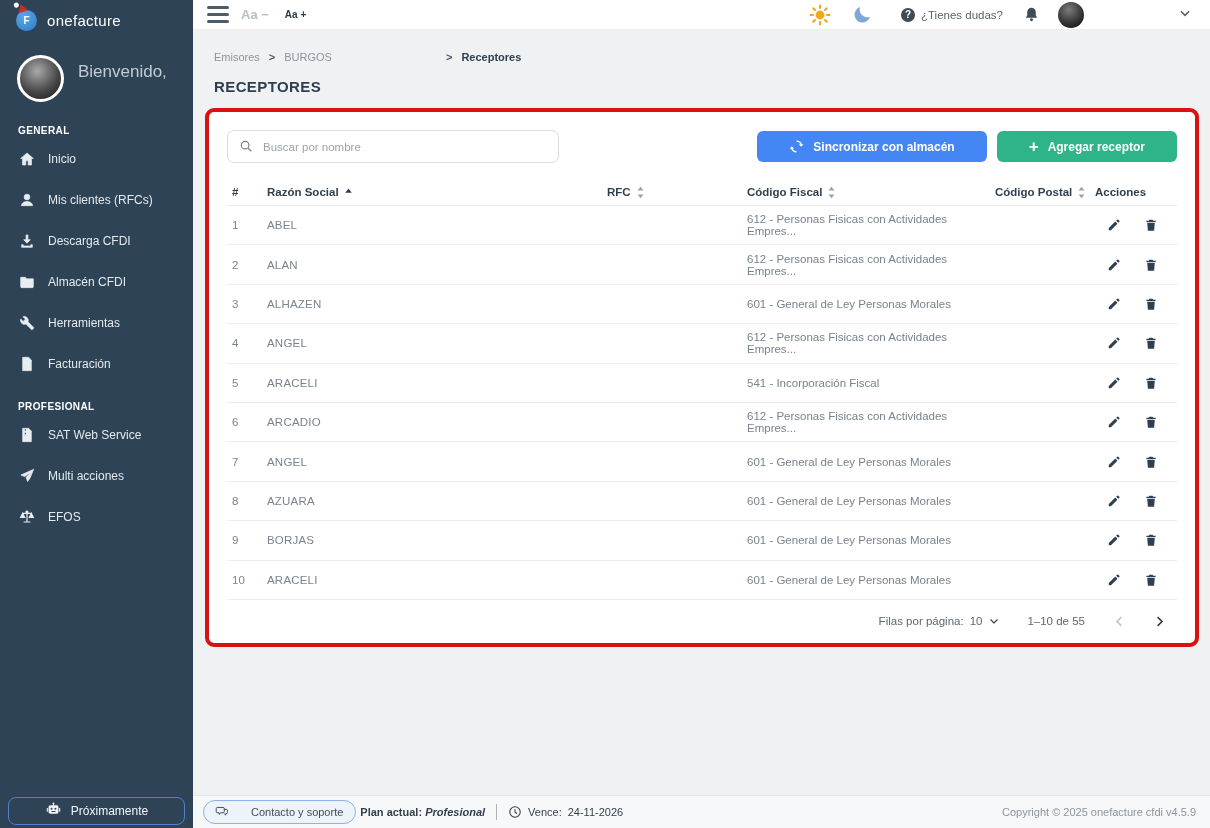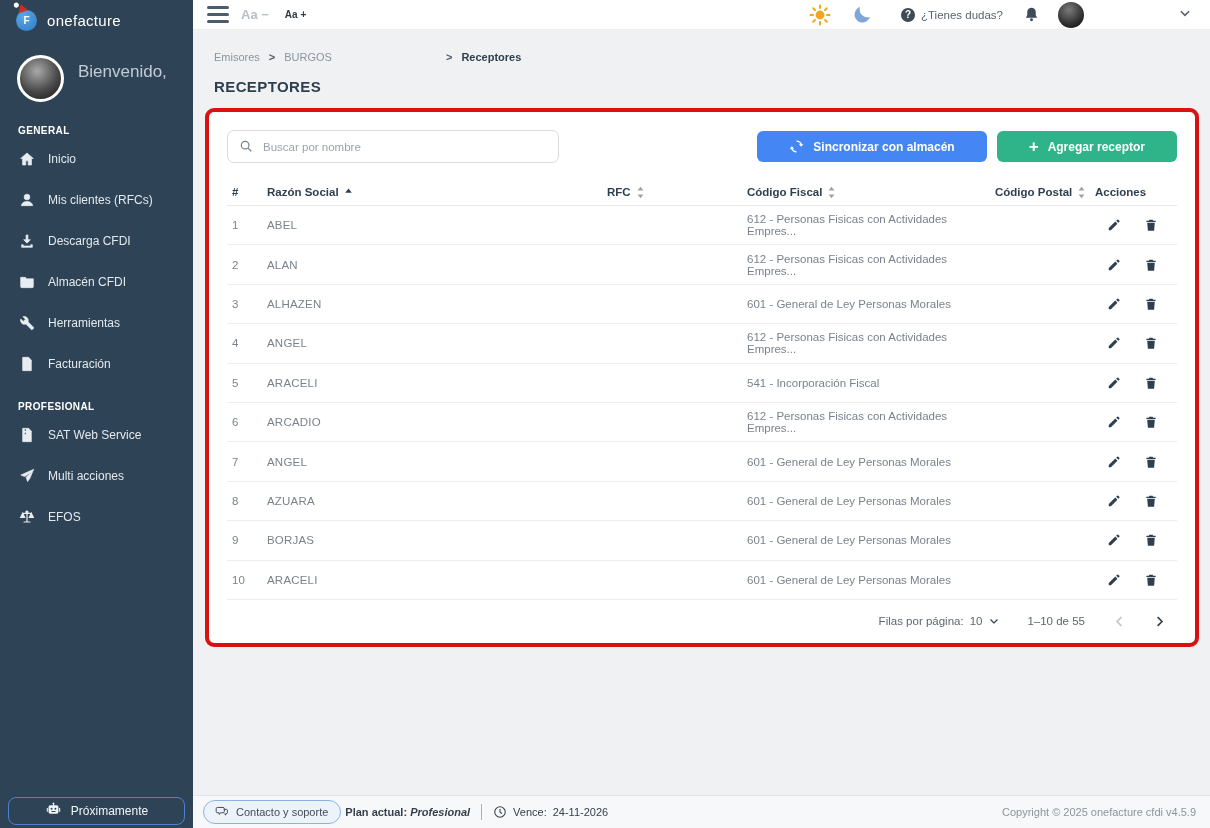--- a/index.html
+++ b/index.html
@@ -95,21 +95,21 @@
   .rpp svg { width:12px; height:12px; stroke:#2e3f50; fill:none; stroke-width:2.4; }
   .pg-arrow { cursor:pointer; display:flex; }
   .pg-arrow svg { width:15px; height:15px; fill:none; stroke-width:2.6; }
   .pg-prev svg { stroke:#c0c6cb; }
   .pg-next svg { stroke:#2e3f50; }
   .pg-pair { display:flex; align-items:center; gap:25px; }
 
   
   .footer { flex:0 0 33px; background:#f7f8f9; border-top:1px solid #e3e4e6; display:flex; align-items:center;
     padding:0 14px 0 10px; font-size:11px; color:#3b4752; }
-  .contact-pill { display:flex; align-items:center; gap:7px; border:1.5px solid #8ab4e8; border-radius:14px;
+  .contact-pill { display:flex; align-items:center; gap:22px; border:1.5px solid #8ab4e8; border-radius:14px;
     background:#edf3fb; color:#414d59; padding:3px 12px 4px 10px; font-size:11px; cursor:pointer; }
   .contact-pill svg { width:15px; height:15px; fill:none; stroke:#414d59; stroke-width:1.6; }
   .plan { margin-left:4px; font-weight:bold; color:#333f4b; }
   .plan .val { font-style:italic; }
   .foot-div { width:1px; height:16px; background:#aab1b8; margin:0 11px; }
   .vence { display:flex; align-items:center; gap:6px; font-weight:normal; color:#333f4b; }
   .vence svg { width:14px; height:14px; fill:none; stroke:#333f4b; stroke-width:1.8; }
   .copyright { margin-left:auto; color:#8b949d; }
 </style>
 </head>

